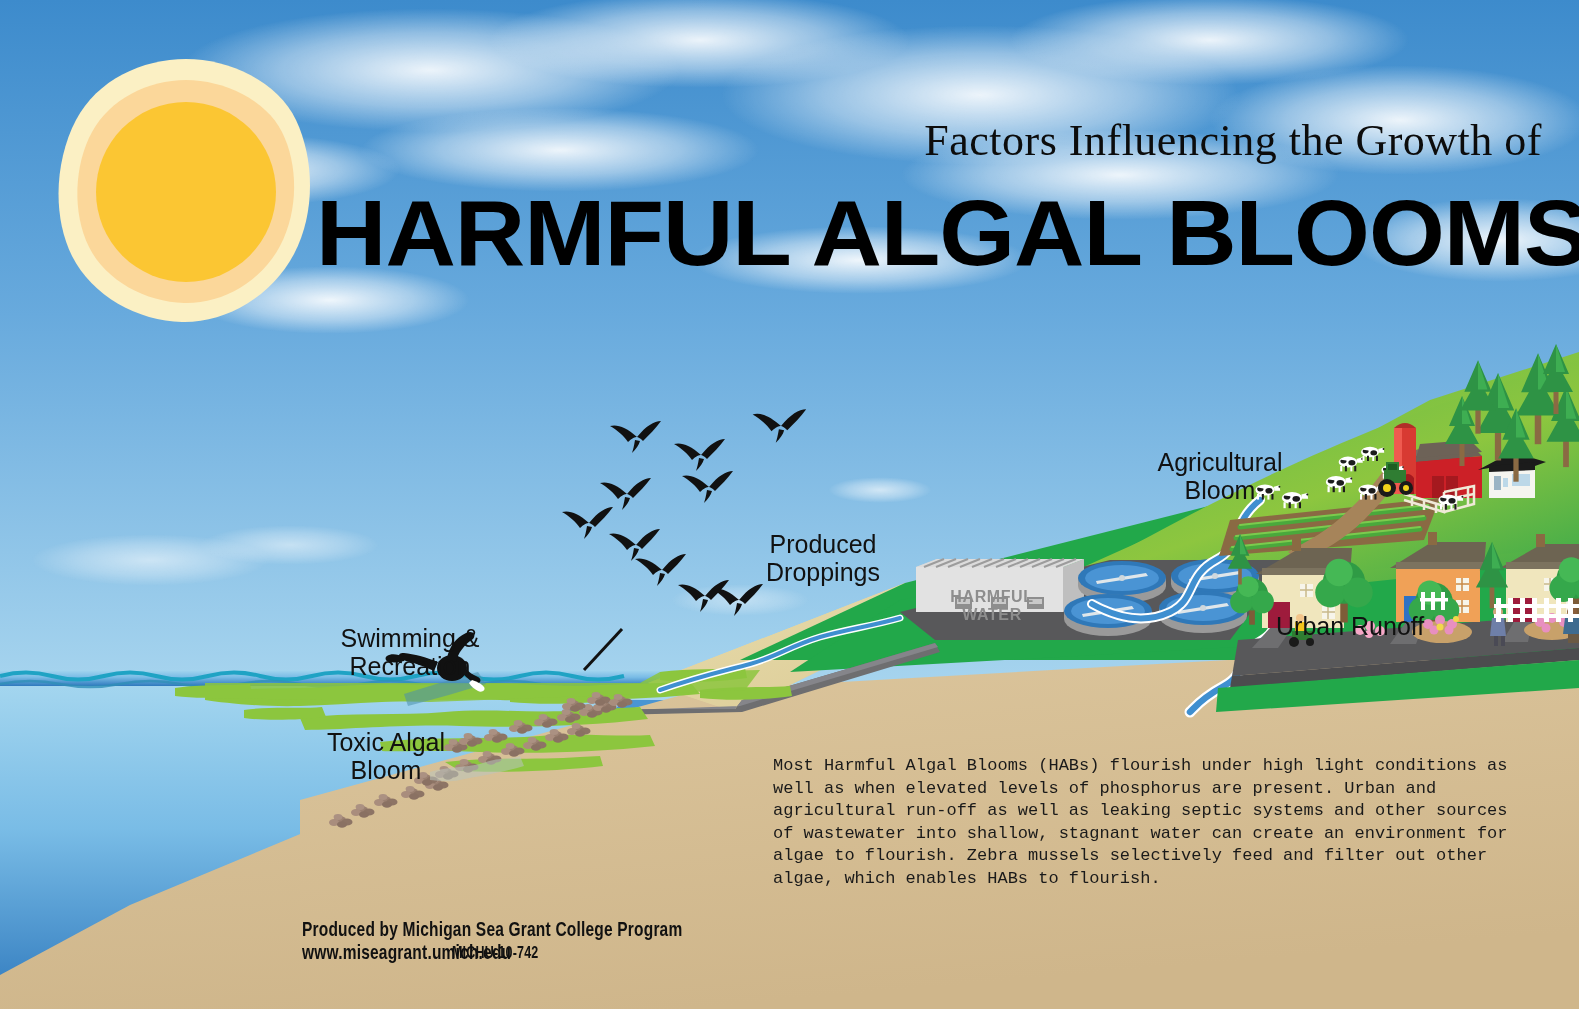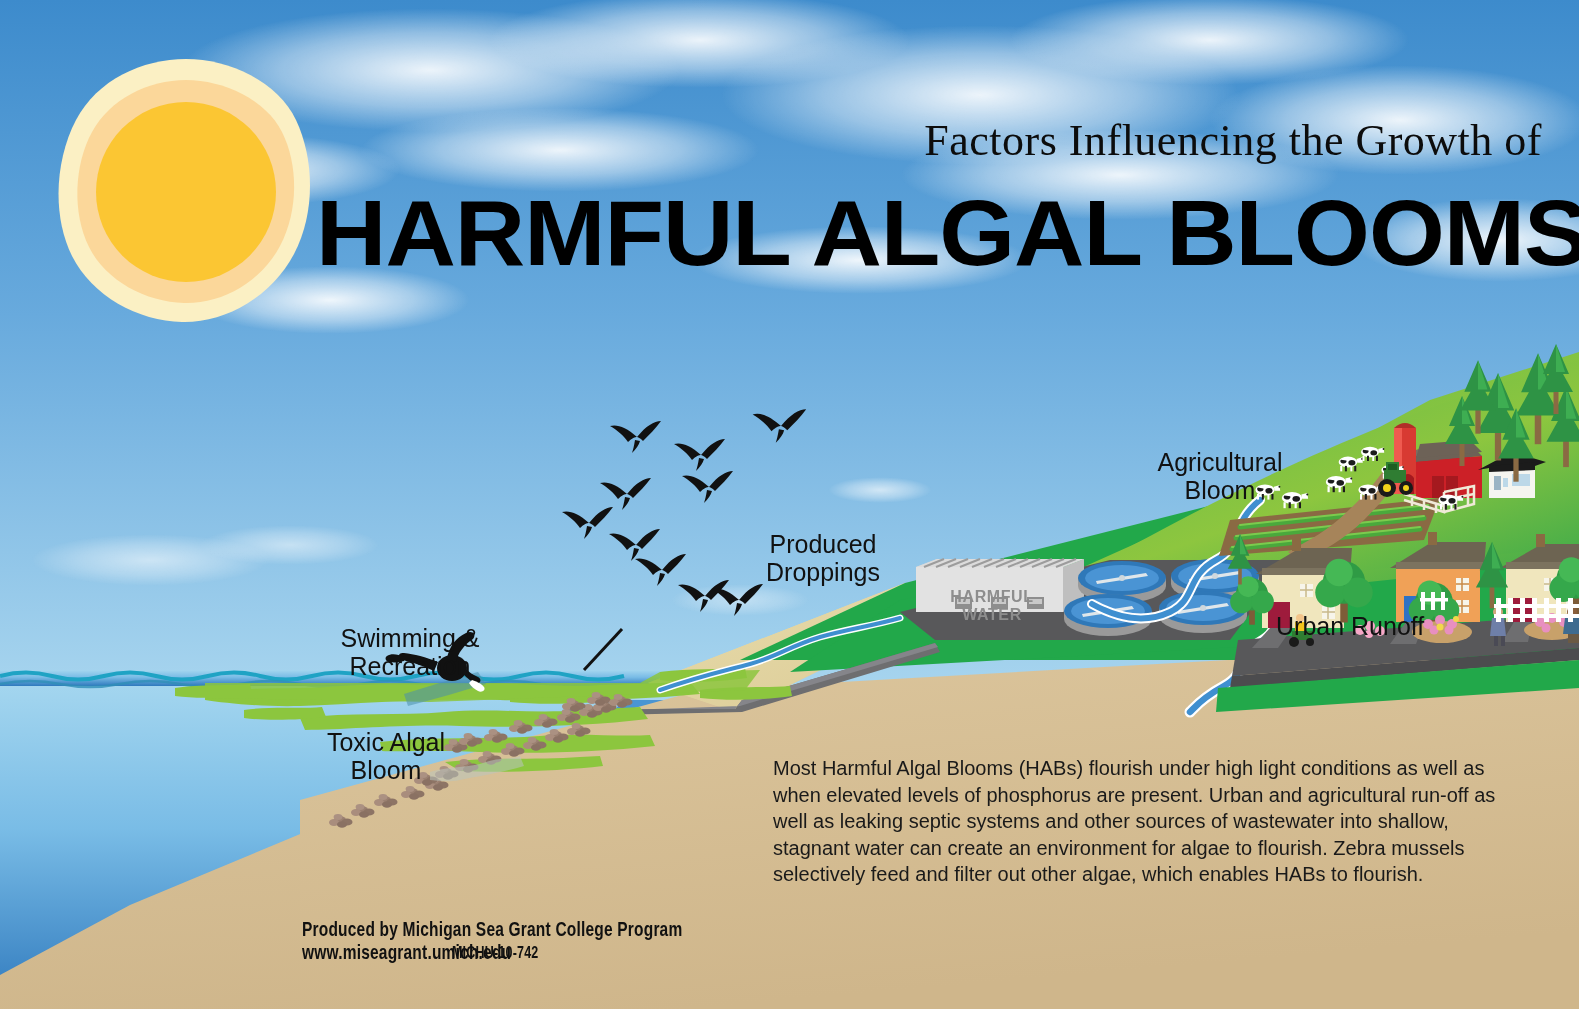--- a/index.html
+++ b/index.html
@@ -26,22 +26,22 @@
 
   #lbl-swim{left:310px;top:592px;width:200px;margin-top:32px;}
   #lbl-toxic{left:296px;top:683px;width:180px;margin-top:45px;}
   #lbl-drink{left:540px;top:617px;width:180px;}
   #lbl-shore{left:718px;top:530px;width:210px;}
   #lbl-agri{left:1125px;top:448px;width:190px;}
   #lbl-urban{left:1276px;top:612px;width:180px;text-align:left;}
 
   #body-text{
     left:773px;top:755px;width:742px;
-    font-size:20px;line-height:1.33;color:#1a1a1a;white-space:normal;
-    font-family:Liberation Sans, sans-serif;
+    font-size:17px;line-height:1.33;color:#1a1a1a;white-space:normal;
+    font-family:Liberation Mono, monospace;
   }
 
   #plant-text{
     position:absolute;left:922px;top:588px;width:140px;
     font-size:16px;font-weight:bold;letter-spacing:.6px;color:#8d8d8d;
     text-align:center;font-family:"Liberation Sans",sans-serif;
   }
 
   #logo-wrap{position:absolute;left:122px;top:888px;width:180px;}
   #logo-sea{font-family:"Liberation Serif",serif;font-weight:bold;font-size:46px;

